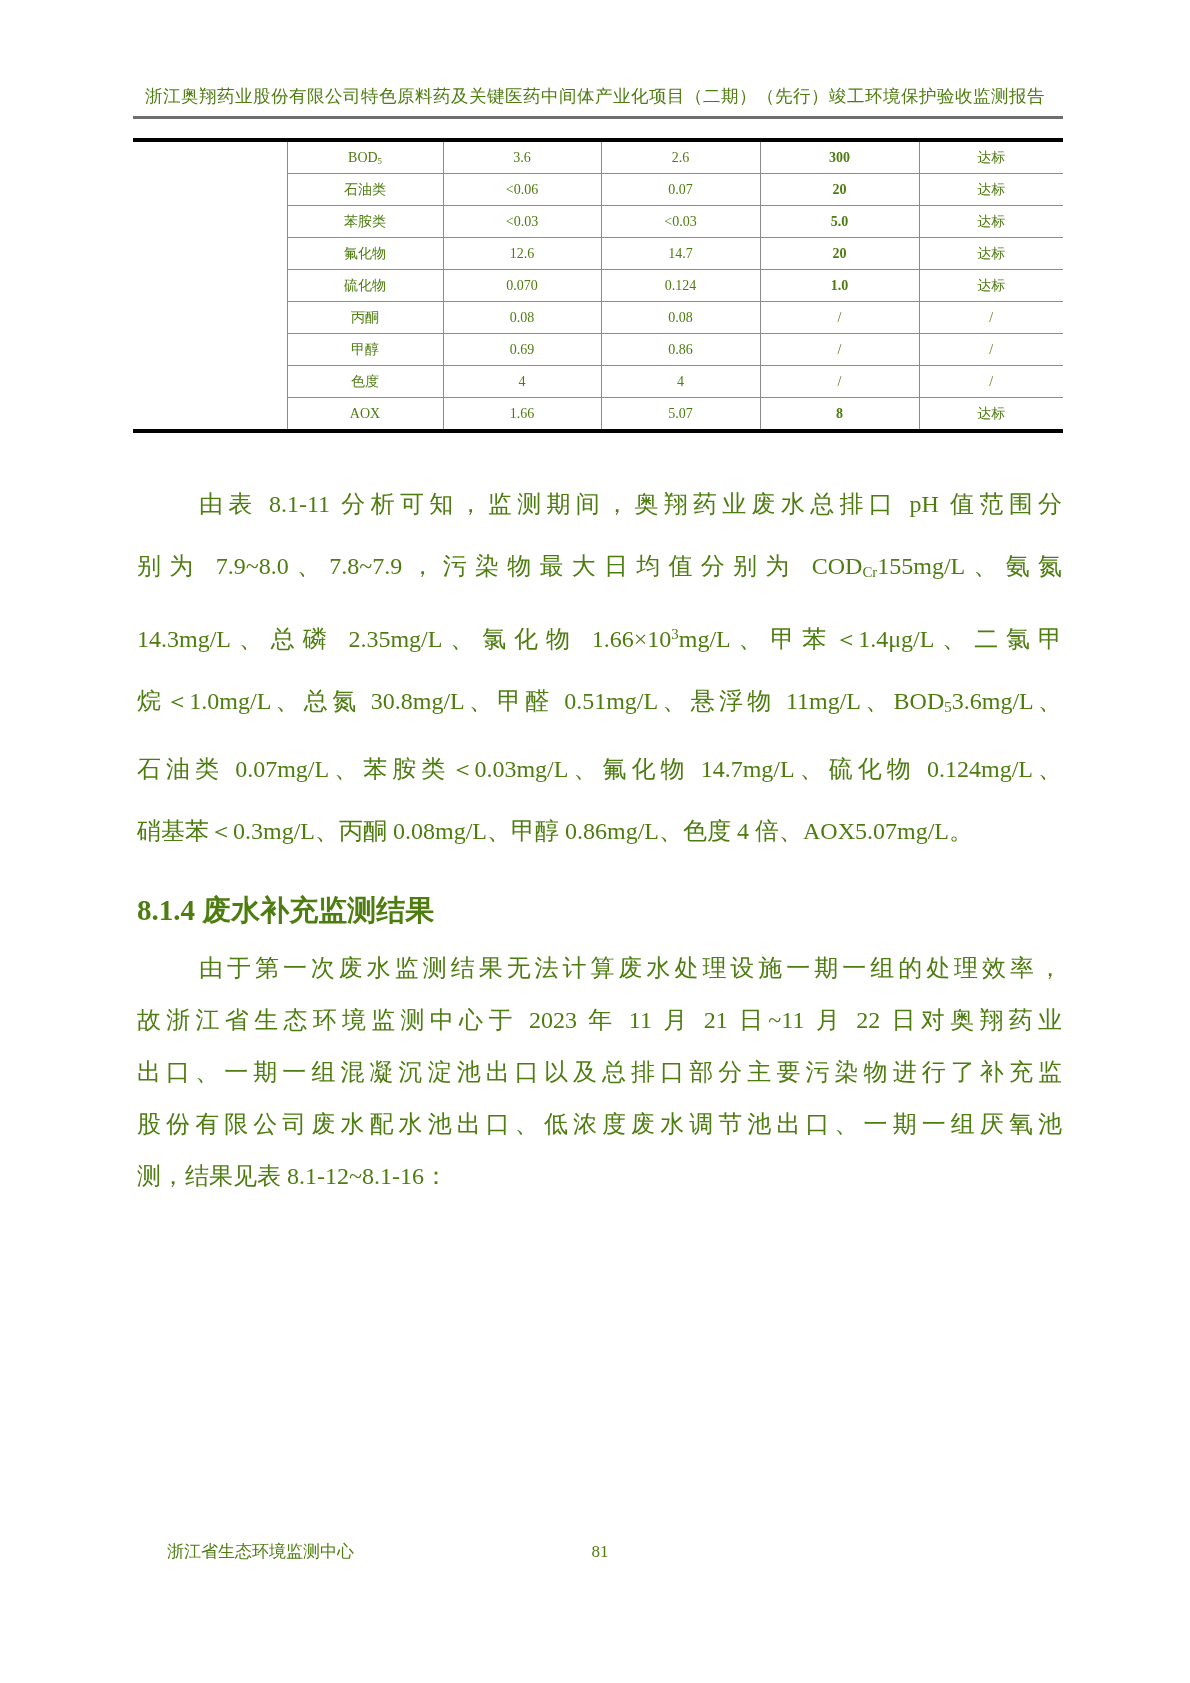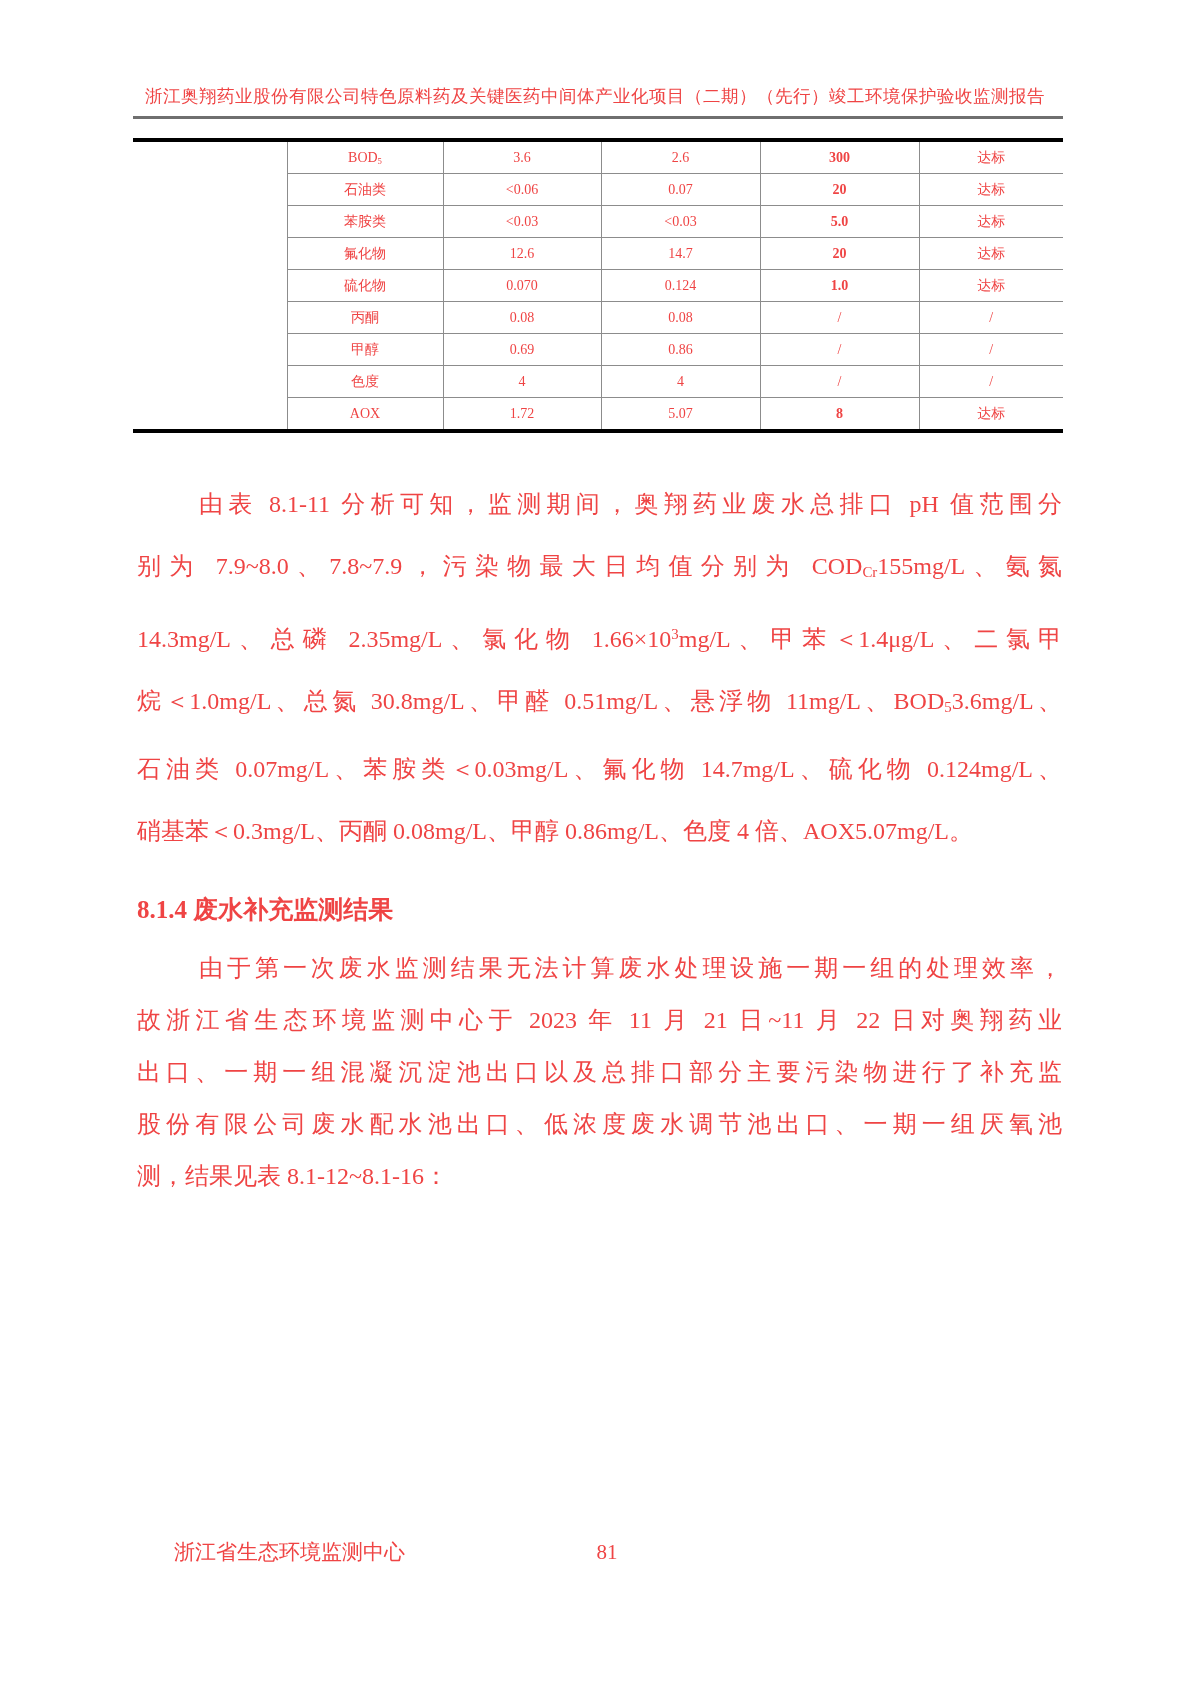--- a/index.html
+++ b/index.html
@@ -1,21 +1,21 @@
 <!DOCTYPE html>
 <html><head>
 <meta charset="utf-8">
 <style>
   html,body{margin:0;padding:0;background:#e8e8e8;}
   .page{
     position:relative;
     width:1190px;height:1683px;
     margin:0 auto;
     background:#fff;
-    color:#ef4444;
+    color:#4d7c0f;
     font-family:"Liberation Serif","DejaVu Serif",serif;
     overflow:hidden;
   }
   
   .header-text{
     padding-top:84px;
     text-align:center;
     font-size:17.5px;
     line-height:24px;
     letter-spacing:0.5px;
@@ -52,29 +52,29 @@
   .para{margin-left:137px;width:925px;font-size:24px;}
   .p1{margin-top:40px;line-height:62px;}
   .p2{margin-top:12px;line-height:62px;}
   .p3{margin-top:10px;line-height:52px;}
   .line{text-align:left;}
   .line.jl{text-align:justify;text-align-last:justify;}
   .line.indent{text-indent:62px;}
   .section-heading{
     margin:26px 0 0 137px;
     width:925px;
-    font-size:25px;
+    font-size:29px;
     font-weight:bold;
     line-height:44px;
   }
   
   .footer{
     position:absolute;
-    top:1541px;left:142px;width:930px;
-    font-size:21px;line-height:22px;
+    top:1541px;left:135px;width:930px;
+    font-size:17px;line-height:22px;
   }
   .footer-org{margin-left:32px;}
   .footer-page{position:absolute;left:50%;transform:translateX(-50%);}
 </style>
 </head>
 <body>
 
 <div class="page">
 
   <div class="header-text">浙江奥翔药业股份有限公司特色原料药及关键医药中间体产业化项目（二期）（先行）竣工环境保护验收监测报告</div>
@@ -150,21 +150,21 @@
         <td class="c0"></td>
         <td class="c1">色度</td>
         <td class="c2">4</td>
         <td class="c3">4</td>
         <td class="c4 nb">/</td>
         <td class="c5">/</td>
       </tr>
       <tr>
         <td class="c0"></td>
         <td class="c1">AOX</td>
-        <td class="c2">1.72</td>
+        <td class="c2">1.66</td>
         <td class="c3">5.07</td>
         <td class="c4">8</td>
         <td class="c5">达标</td>
       </tr>
     </tbody>
   </table>
 
   <div class="para p1">
     <div class="line jl indent">由表 8.1-11 分析可知，监测期间，奥翔药业废水总排口 pH 值范围分</div>
     <div class="line jl">别为 7.9~8.0、7.8~7.9，污染物最大日均值分别为 COD<sub>Cr</sub>155mg/L、氨氮</div>

